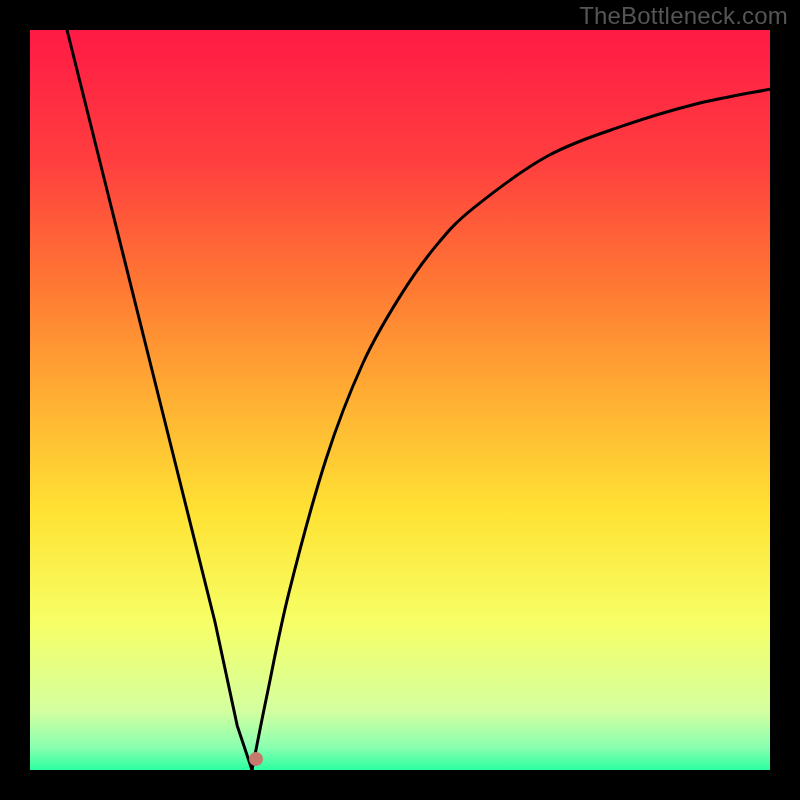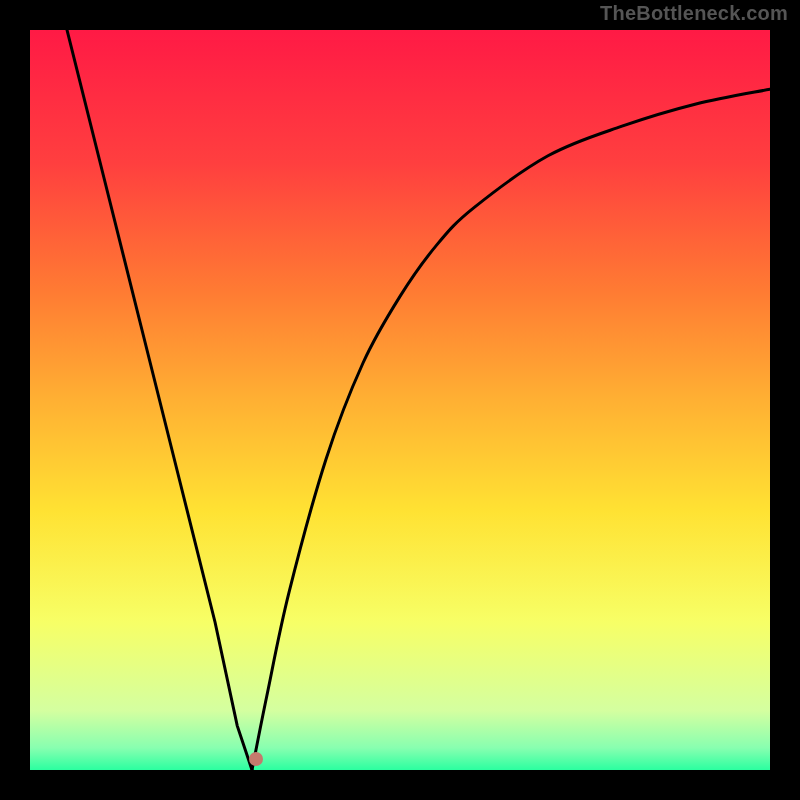--- a/index.html
+++ b/index.html
@@ -14,22 +14,22 @@
     position: relative;
     width: 800px;
     height: 800px;
     background: #000;
   }
   .watermark {
     position: absolute;
     top: 2px;
     right: 12px;
     color: #555;
-    font-size: 20px;
-    font-weight: 700;
+    font-size: 24px;
+    font-weight: 400;
     letter-spacing: 0.2px;
   }
   .plot-area {
     position: absolute;
     left: 30px;
     top: 30px;
     width: 740px;
     height: 740px;
     overflow: hidden;
   }

